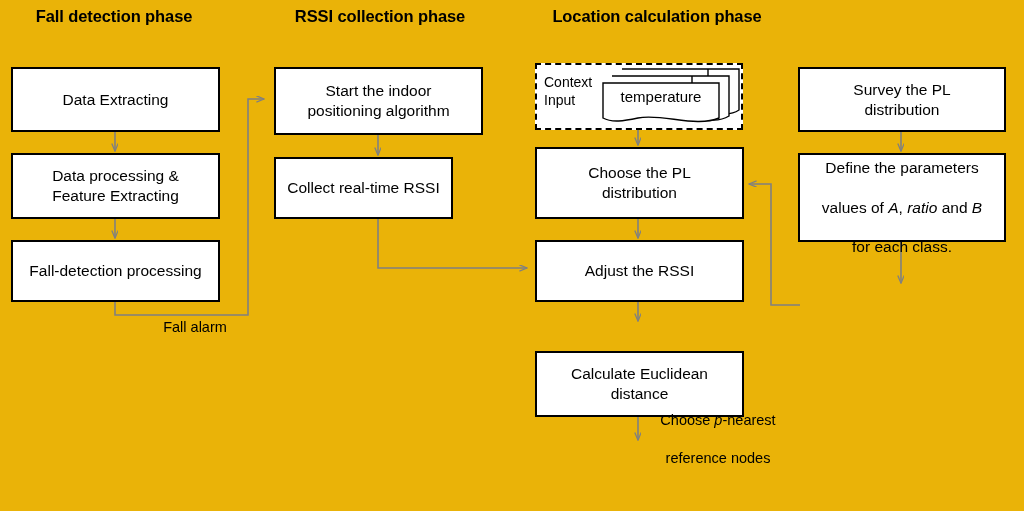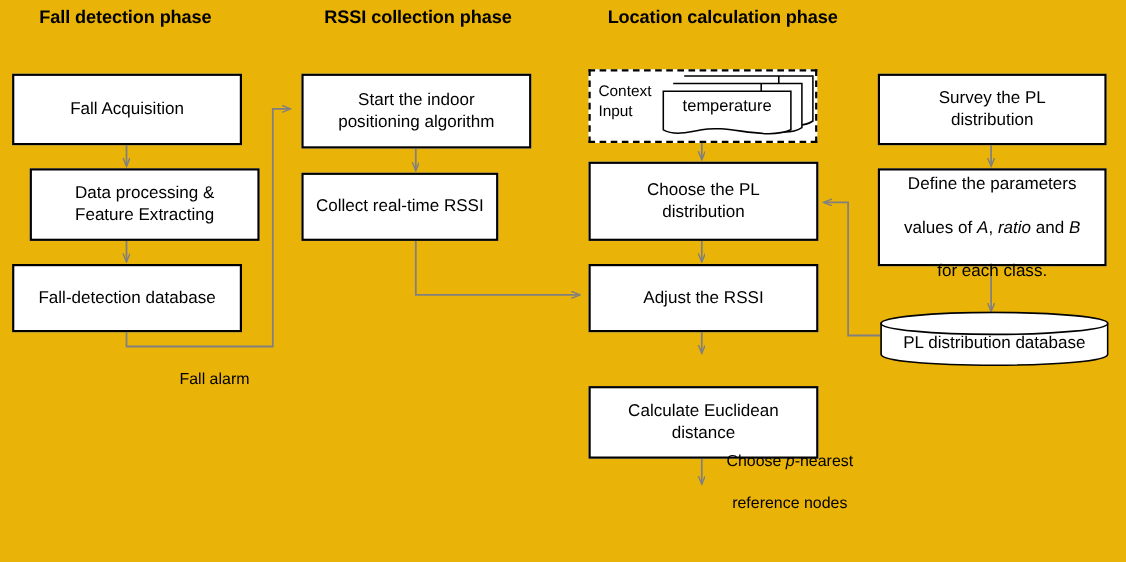--- a/index.html
+++ b/index.html
@@ -117,33 +117,33 @@
       <line x1="638" y1="387" x2="638" y2="440" marker-end="url(#ah)"></line>
 
       <line x1="901" y1="132" x2="901" y2="151" marker-end="url(#ah)"></line>
       <line x1="901" y1="242" x2="901" y2="283" marker-end="url(#ah)"></line>
 
       <path d="M800,305 L771,305 L771,184 L749,184" marker-end="url(#ah)"></path>
     </g>
   </svg>
 
   <div class="node" style="left:11px; top:67px; width:209px; height:65px;">
-    <span class="node-text">Fall Acquisition</span>
-  </div>
-
-  <div class="node" style="left:27px; top:153px; width:209px; height:66px;">
+    <span class="node-text">Data Extracting</span>
+  </div>
+
+  <div class="node" style="left:11px; top:153px; width:209px; height:66px;">
     <span class="node-text">Data processing &amp;
 Feature Extracting</span>
   </div>
 
   <div class="node" style="left:11px; top:240px; width:209px; height:62px;">
-    <span class="node-text">Fall-detection  database</span>
-  </div>
-
-  <div class="edge-label" style="left:140px; top:318px; width:110px;margin-top:18px;">Fall alarm</div>
+    <span class="node-text">Fall-detection  processing</span>
+  </div>
+
+  <div class="edge-label" style="left:140px; top:318px; width:110px;">Fall alarm</div>
 
   <div class="node" style="left:274px; top:67px; width:209px; height:68px;">
     <span class="node-text">Start the indoor
 positioning algorithm</span>
   </div>
 
   <div class="node" style="left:274px; top:157px; width:179px; height:62px;">
     <span class="node-text">Collect real-time RSSI</span>
   </div>
 
@@ -190,21 +190,14 @@
   </div>
 
   <div class="node" style="left:798px; top:153px; width:208px; height:89px;">
     <span class="node-text">
       <span>Define the parameters</span><br>
       <span>values of </span><i>A</i><span>, </span><i>ratio</i><span> and </span><i>B</i><br>
       <span>for each class.</span>
     </span>
   </div>
 
-  <div class="db-shape" style="left:800px; top:283px; width:208px; height:50px;">
-    <svg width="208" height="50" viewBox="0 0 208 50">
-      <path d="M1,11 V39 C1,45.2 47,49 104,49 C161,49 207,45.2 207,39 V11 Z" fill="#ffffff" stroke="#000000" stroke-width="1.5"></path>
-      <ellipse cx="104" cy="11" rx="103" ry="10" fill="#ffffff" stroke="#000000" stroke-width="1.5"></ellipse>
-    </svg>
-    <div class="db-text" style="top:20px;">PL distribution database</div>
-  </div>
 
 </div>
 
 </body></html>

